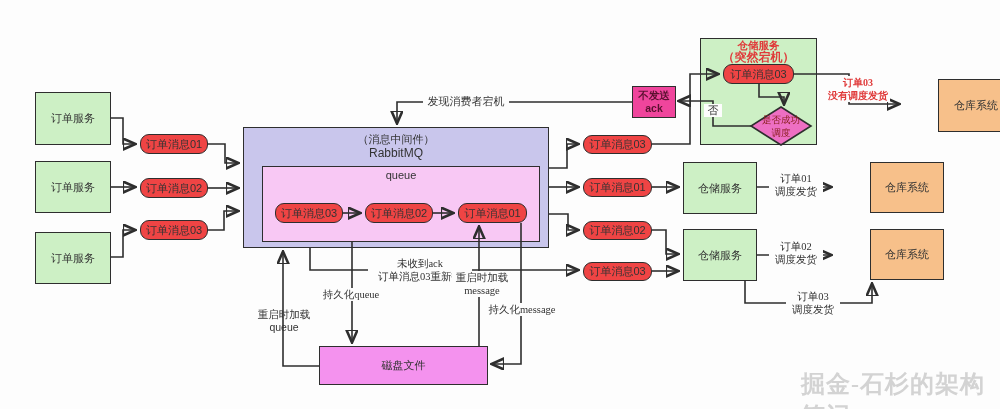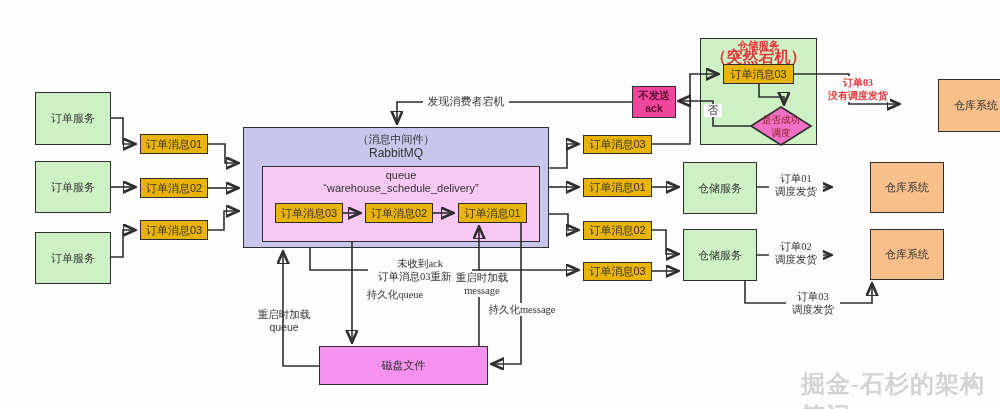--- a/index.html
+++ b/index.html
@@ -3,21 +3,21 @@
 <meta charset="utf-8">
 <style>
   html,body{margin:0;padding:0;background:#ffffff;}
   #stage{position:relative;width:1000px;height:409px;background:#fdfdfd;overflow:hidden;
          font-family:"Liberation Sans","DejaVu Sans",sans-serif;}
   .layer{position:absolute;left:0;top:0;width:1000px;height:409px;}
   .box{position:absolute;box-sizing:border-box;border:1.5px solid #2e2e2e;
        display:flex;flex-direction:column;align-items:center;justify-content:center;
        font-size:11px;color:#333;line-height:13px;text-align:center;}
   .green{background:#cdf0c5;}
-  .cyan{background:#eab308;}
+  .cyan{background:#ef4444;border-radius:9px;}
   .lav{background:#c9c6ec;}
   .pinkq{background:#f8c8f4;}
   .orange{background:#f7c08a;margin-left:34px;}
   .magenta{background:#ef459c;color:#5c1130;font-weight:bold;font-size:10.5px;line-height:13px;}
   .diskpink{background:#f492ee;}
   .titleblock{position:absolute;text-align:center;color:#333;}
   .lbl{position:absolute;text-align:center;color:#333;font-size:10.5px;line-height:13px;}
   .bgw{background:#fdfdfd;font-family:Liberation Serif, serif;}
   .red{color:#e03a3a;}
   .diamond-text{position:absolute;text-align:center;color:#8b2020;font-size:9.5px;
@@ -71,25 +71,24 @@
     <path marker-end="url(#ah)" d="M521,223 V364 H493"></path>
     <polygon points="781,107 811,126 781,145 751,126" fill="#ee6fc3" stroke="#2e2e2e" stroke-width="1.6"></polygon>
   </svg>
 
   <div class="titleblock" style="left:243px;top:132px;width:306px;">
     <div style="font-size:11px;line-height:14px;">（消息中间件）</div>
     <div style="font-size:12px;line-height:14px;">RabbitMQ</div>
   </div>
   <div class="titleblock" style="left:262px;top:169px;width:278px;">
     <div style="font-size:11px;line-height:13px;">queue</div>
-    <div style="font-size:11px;line-height:13px;">“warehouse_schedule_delivery”</div>
   </div>
   <div class="titleblock red" style="left:700px;top:39px;width:117px;font-weight:bold;">
     <div style="font-size:10.5px;line-height:12px;">仓储服务</div>
-    <div style="font-size:16px;line-height:12px;">（突然宕机）</div>
+    <div style="font-size:12px;line-height:12px;">（突然宕机）</div>
   </div>
 
   <div class="box green" style="left:35px;top:92px;width:76px;height:53px;">
     <span>订单服务</span>
     </div>
   <div class="box green" style="left:35px;top:161px;width:76px;height:52px;">
     <span>订单服务</span>
     </div>
   <div class="box green" style="left:35px;top:232px;width:76px;height:52px;">
     <span>订单服务</span>
@@ -182,21 +181,21 @@
     <div>调度发货</div>
     </div>
   <div class="lbl bgw" style="left:368px;top:257px;width:104px;">
     <div>未收到ack</div>
     <div>订单消息03重新投</div>
     </div>
   <div class="lbl" style="left:252px;top:308px;width:64px;">
     <div>重启时加载</div>
     <div>queue</div>
     </div>
-  <div class="lbl bgw" style="left:318px;top:288px;width:66px;margin-left:44px;"><span>持久化queue</span></div>
+  <div class="lbl bgw" style="left:318px;top:288px;width:66px;"><span>持久化queue</span></div>
   <div class="lbl bgw" style="left:452px;top:271px;width:60px;">
     <div>重启时加载</div>
     <div>message</div>
     </div>
   <div class="lbl bgw" style="left:484px;top:303px;width:76px;"><span>持久化message</span></div>
 
   <div class="watermark" style="left:801px;top:368px;"><span>掘金-石杉的架构笔记</span></div>
 </div>
 
 </body></html>

